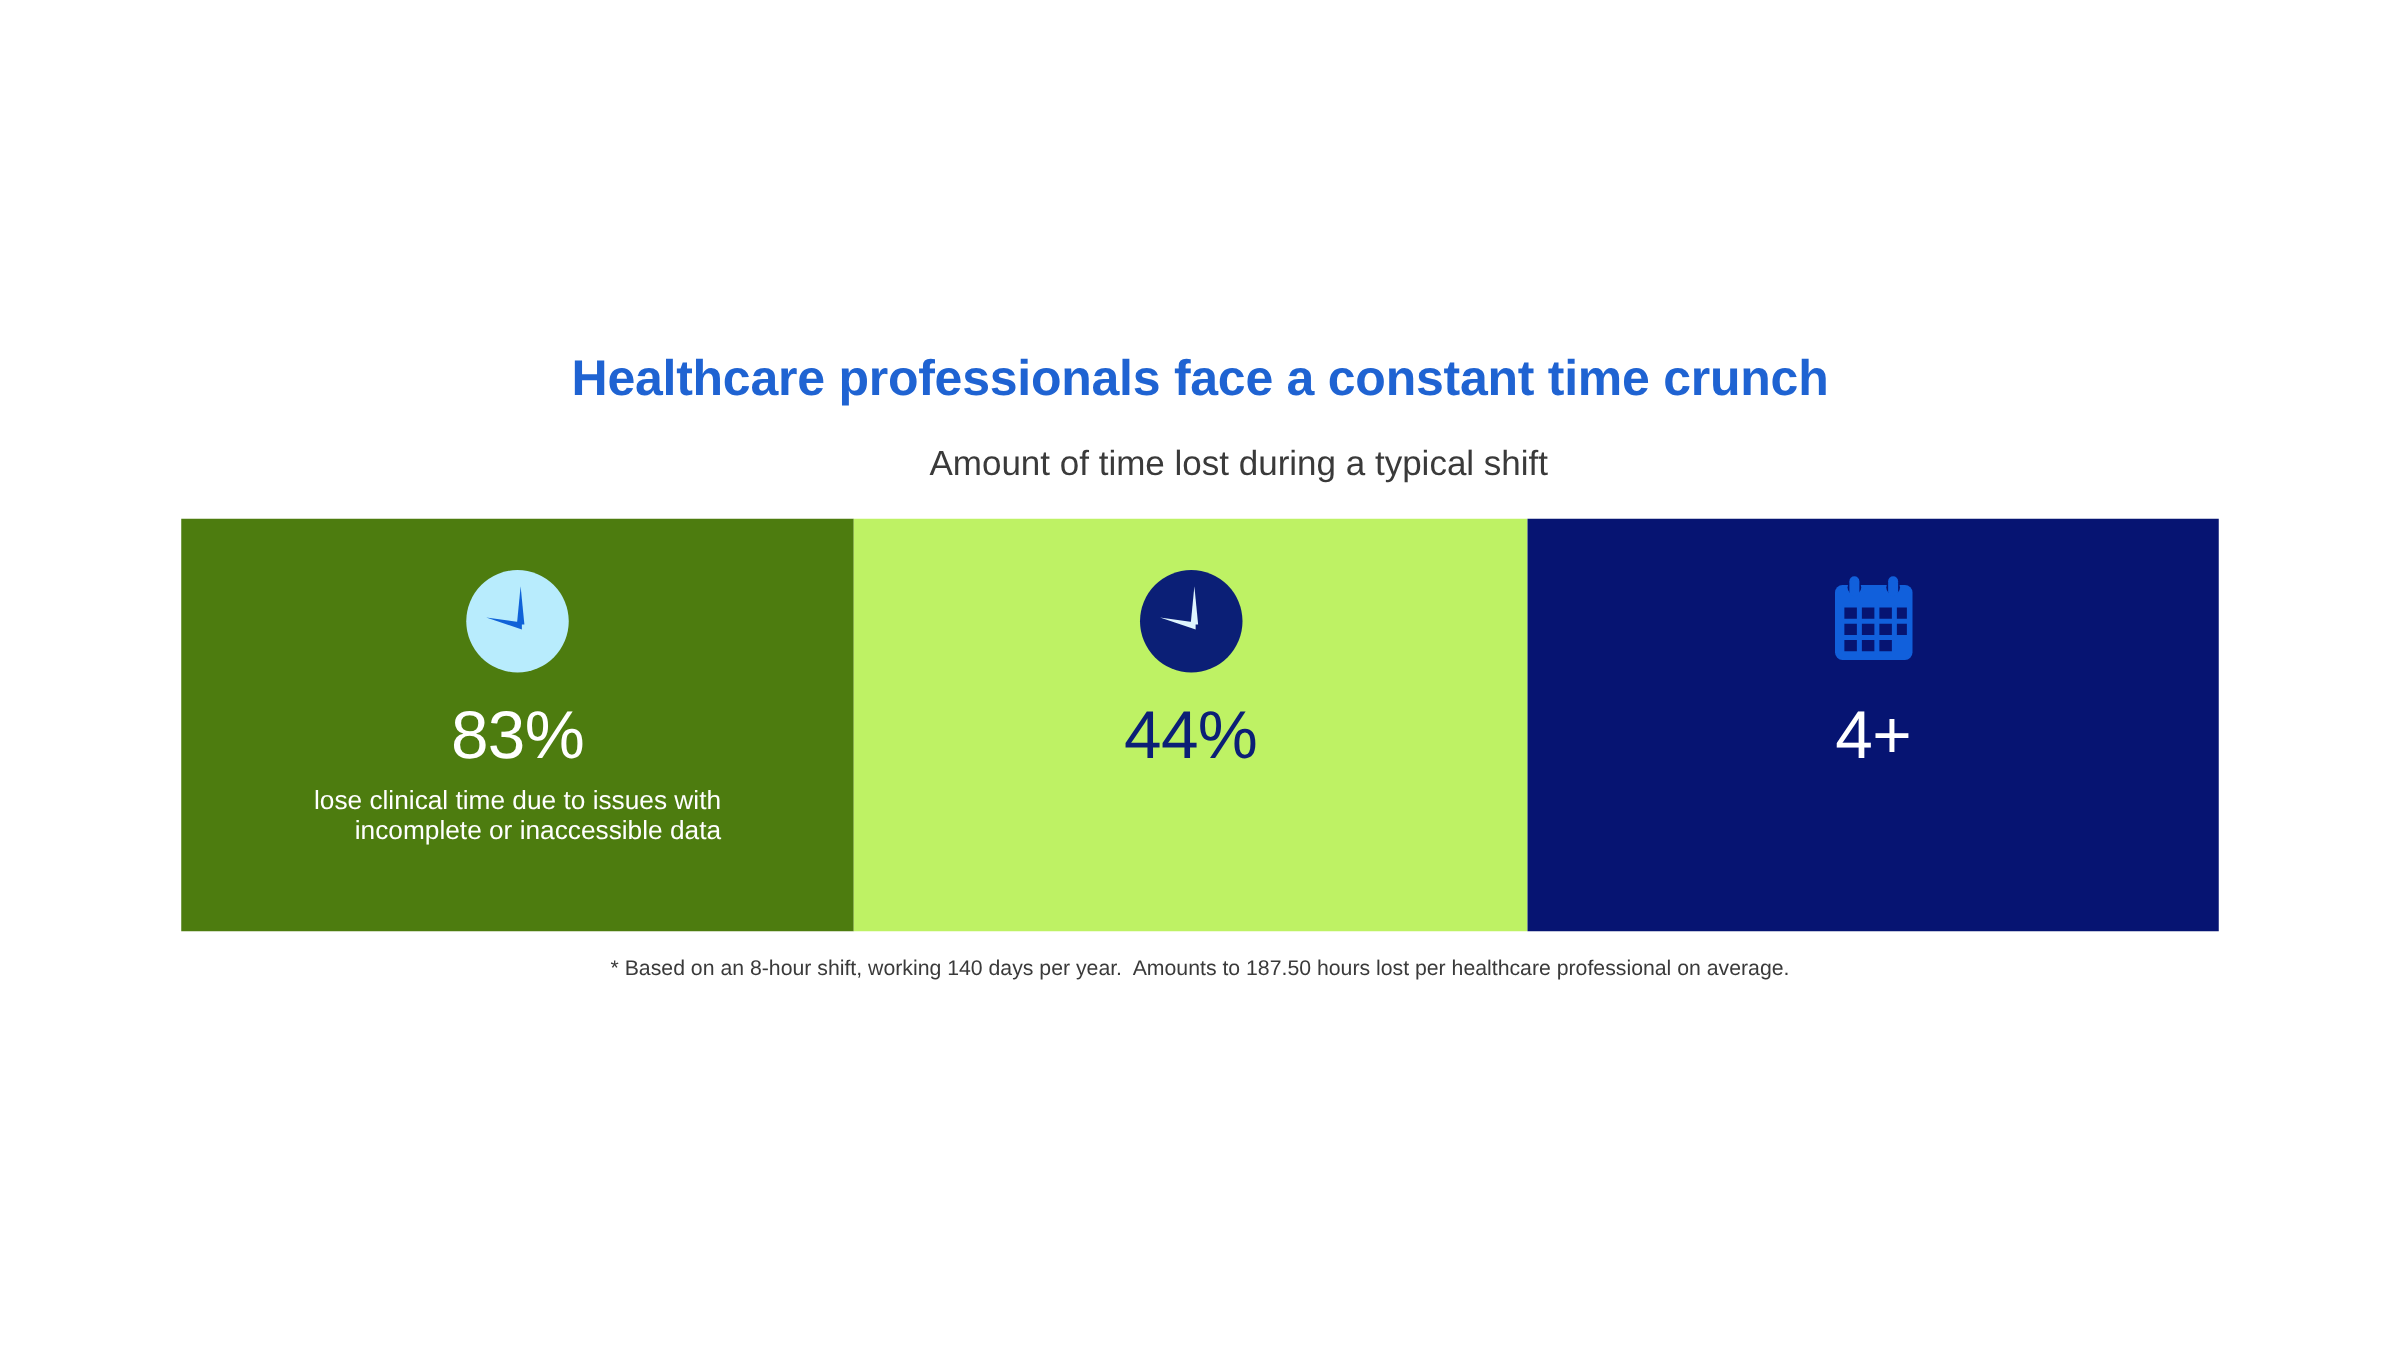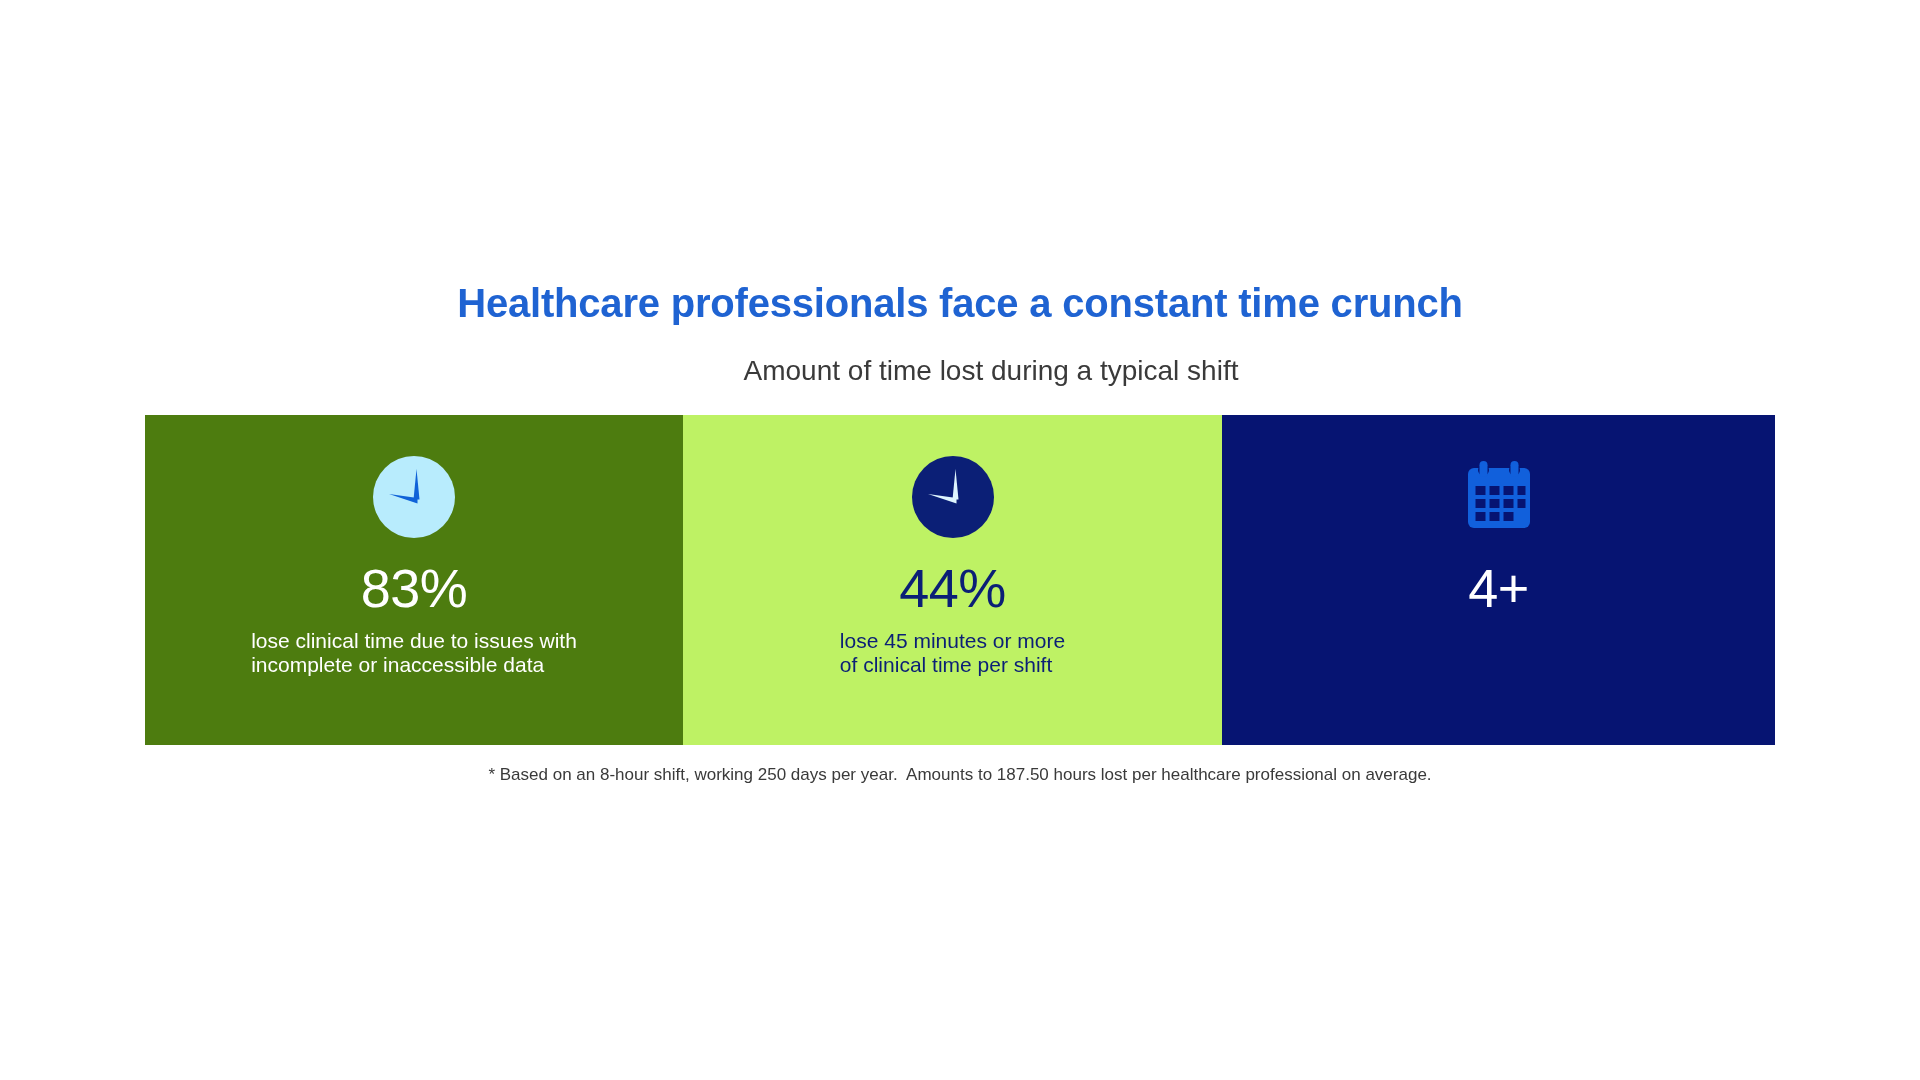--- a/index.html
+++ b/index.html
@@ -90,21 +90,21 @@
     font-weight: 300;
     line-height: 1;
     letter-spacing: -0.5px;
   }
 
   .stat-caption {
     margin-top: 14px;
     font-size: 21px;
     font-weight: normal;
     line-height: 1.15;
-    text-align: left;
+    text-align: right;
     white-space: pre-line;
   }
 
   .txt-white { color: #ffffff; }
   .txt-navy  { color: #0b1f76; }
 
   
   .footnote {
     position: absolute;
     left: 0;
@@ -142,22 +142,20 @@
 
     <div class="panel panel-cyan">
       <div class="icon-wrap">
         <svg width="92" height="92" viewBox="0 0 92 92" aria-hidden="true">
           <circle cx="46" cy="46" r="41" fill="#0b1f76"></circle>
           <path d="M48.5 18 L51.5 48.5 L45.5 48.5 Z" fill="#dff5fe"></path>
           <path d="M21 43 L49.5 47 L49.5 52.5 Z" fill="#dff5fe"></path>
         </svg>
       </div>
       <div class="stat-number txt-navy">44%</div>
-      <div class="stat-caption txt-navy">lose 45 minutes or more
-of clinical time per shift</div>
     </div>
 
     <div class="panel panel-navy">
       <div class="icon-wrap">
         <svg width="92" height="92" viewBox="0 0 92 92" aria-hidden="true">
           <rect x="26.5" y="10" width="8" height="18" rx="4" fill="#1160dc"></rect>
           <rect x="57.5" y="10" width="8" height="18" rx="4" fill="#1160dc"></rect>
           <rect x="15" y="17" width="62" height="60" rx="6" fill="#1160dc"></rect>
           <circle cx="30.5" cy="19" r="5.5" fill="#061472"></circle>
           <circle cx="61.5" cy="19" r="5.5" fill="#061472"></circle>
@@ -176,15 +174,15 @@
             <rect x="36.5" y="61" width="10" height="9"></rect>
             <rect x="50.5" y="61" width="10" height="9"></rect>
           </g>
         </svg>
       </div>
       <div class="stat-number txt-white">4+</div>
     </div>
 
   </div>
 
-  <div class="footnote">* Based on an 8-hour shift, working 250 days per year.  Amounts to 187.50 hours lost per healthcare professional on average.</div>
+  <div class="footnote">* Based on an 8-hour shift, working 140 days per year.  Amounts to 187.50 hours lost per healthcare professional on average.</div>
 
 </div>
 
 </body></html>

